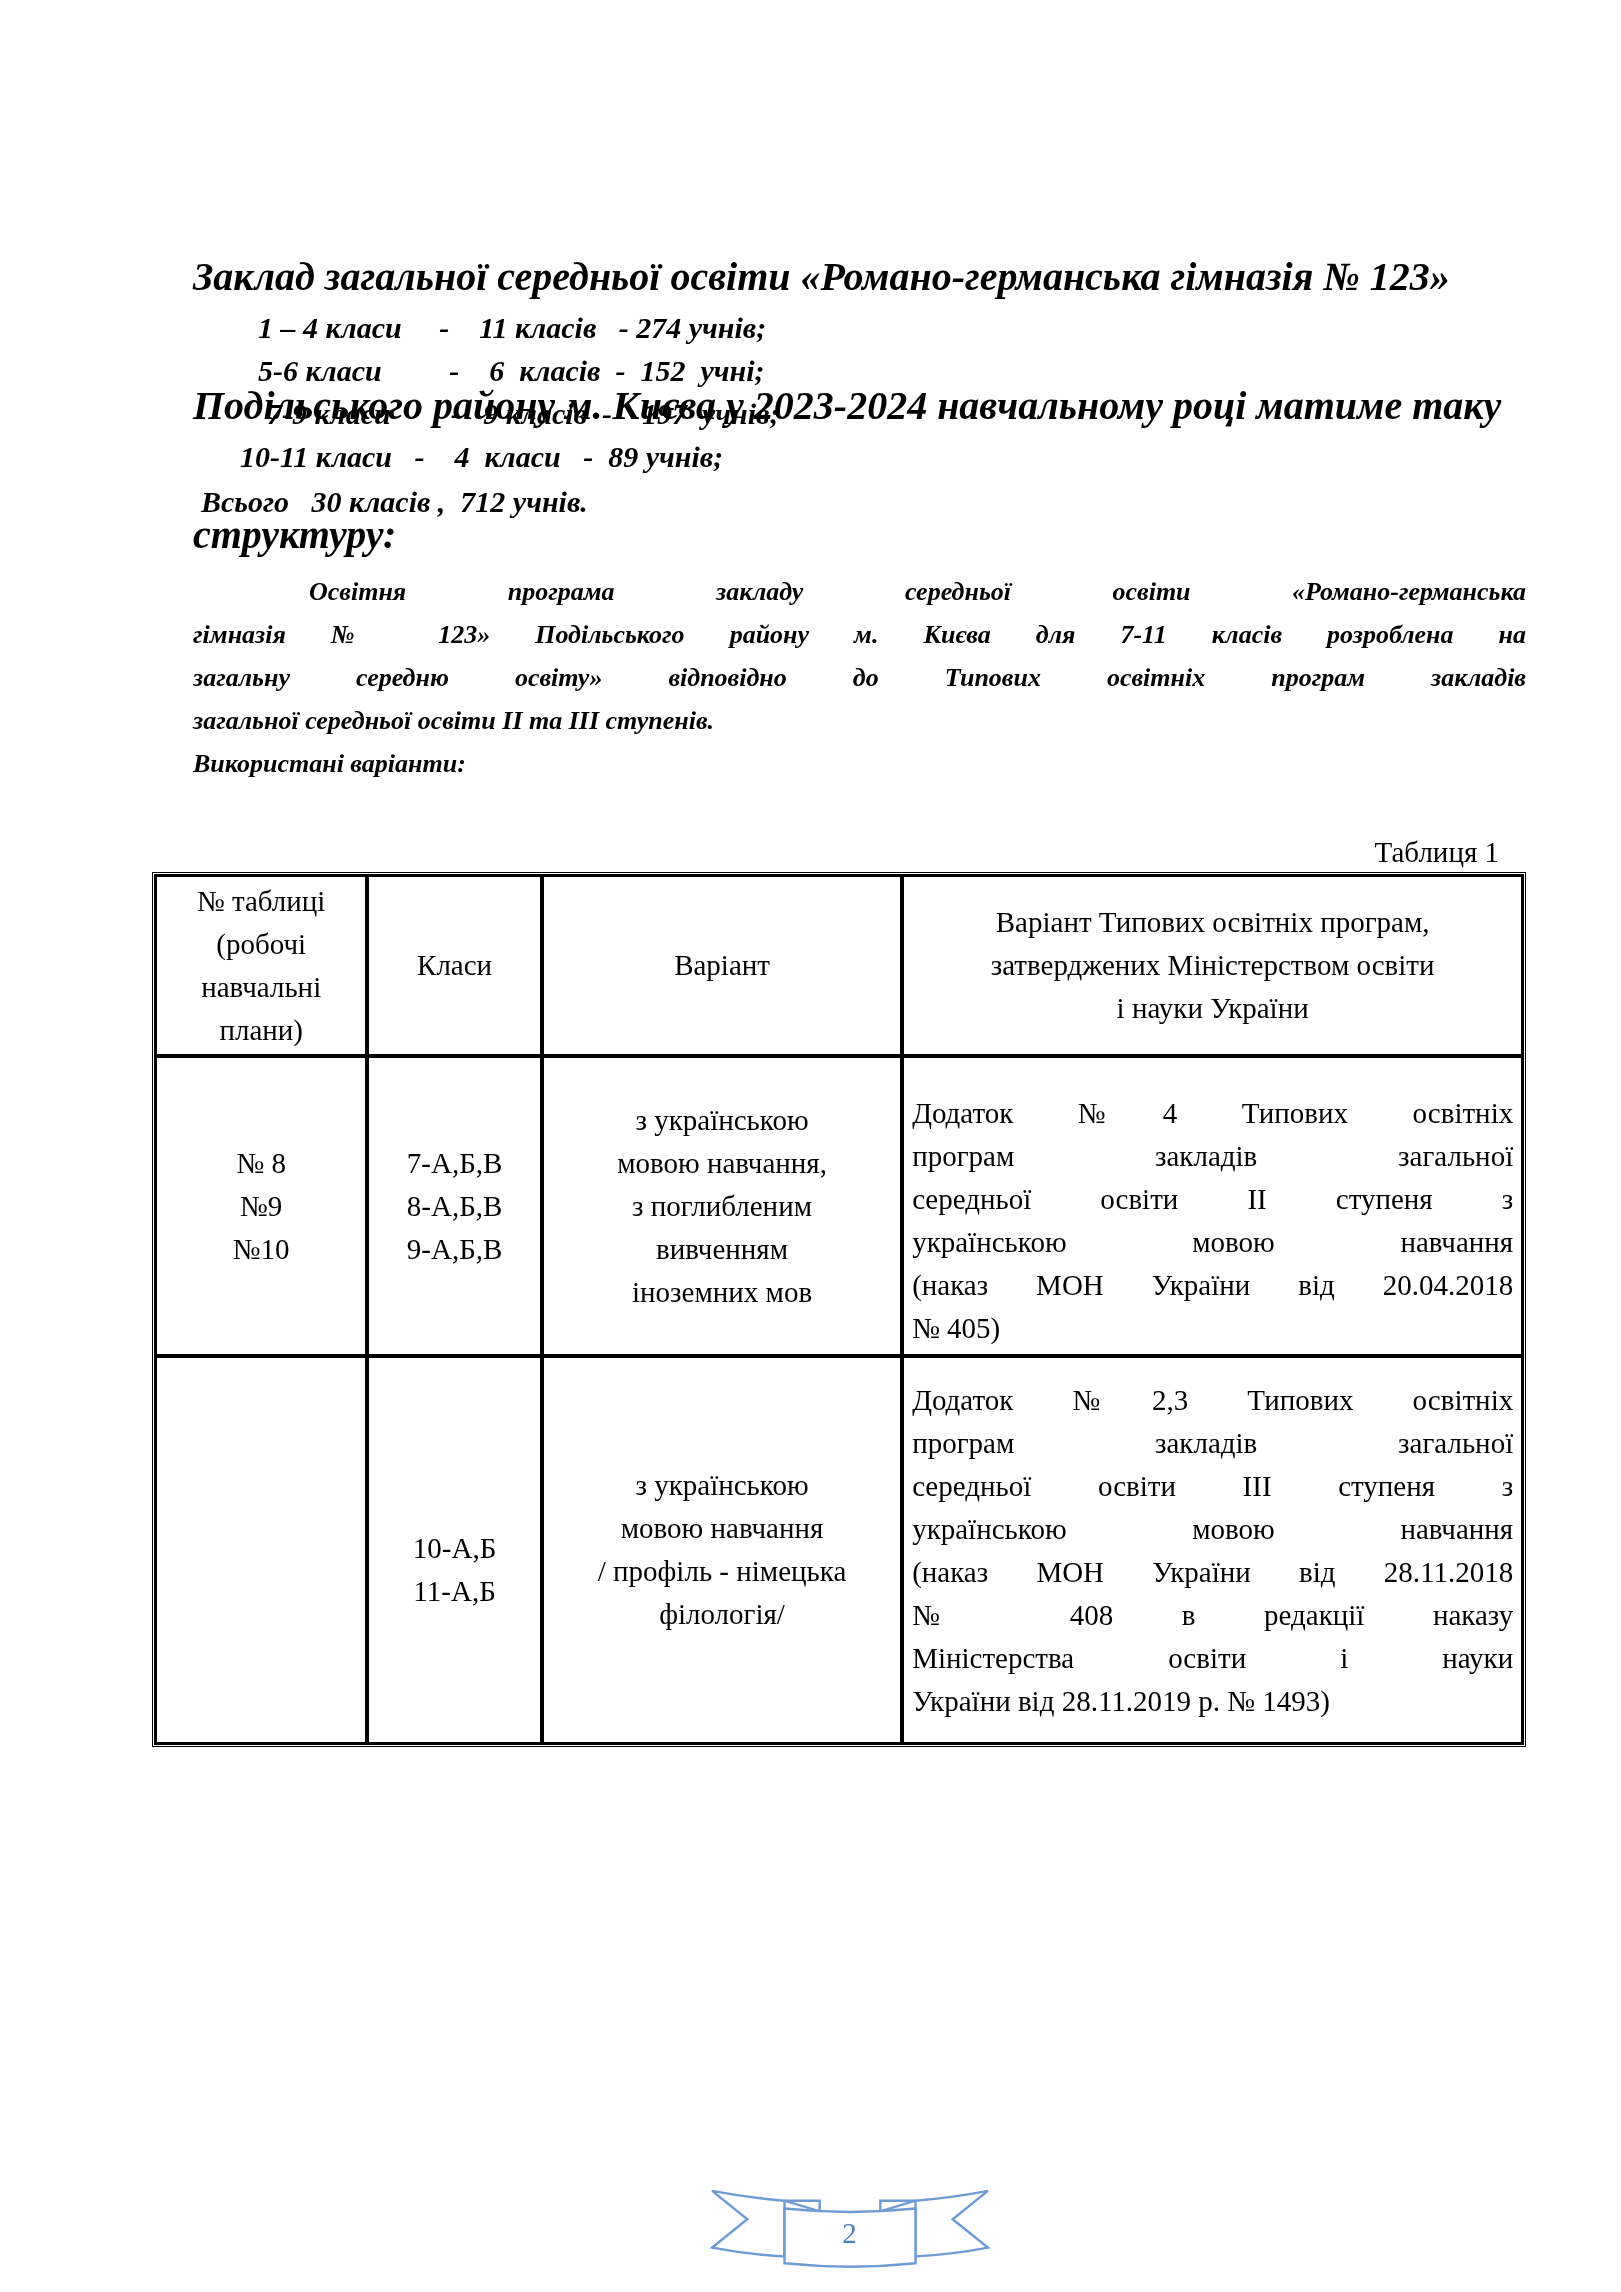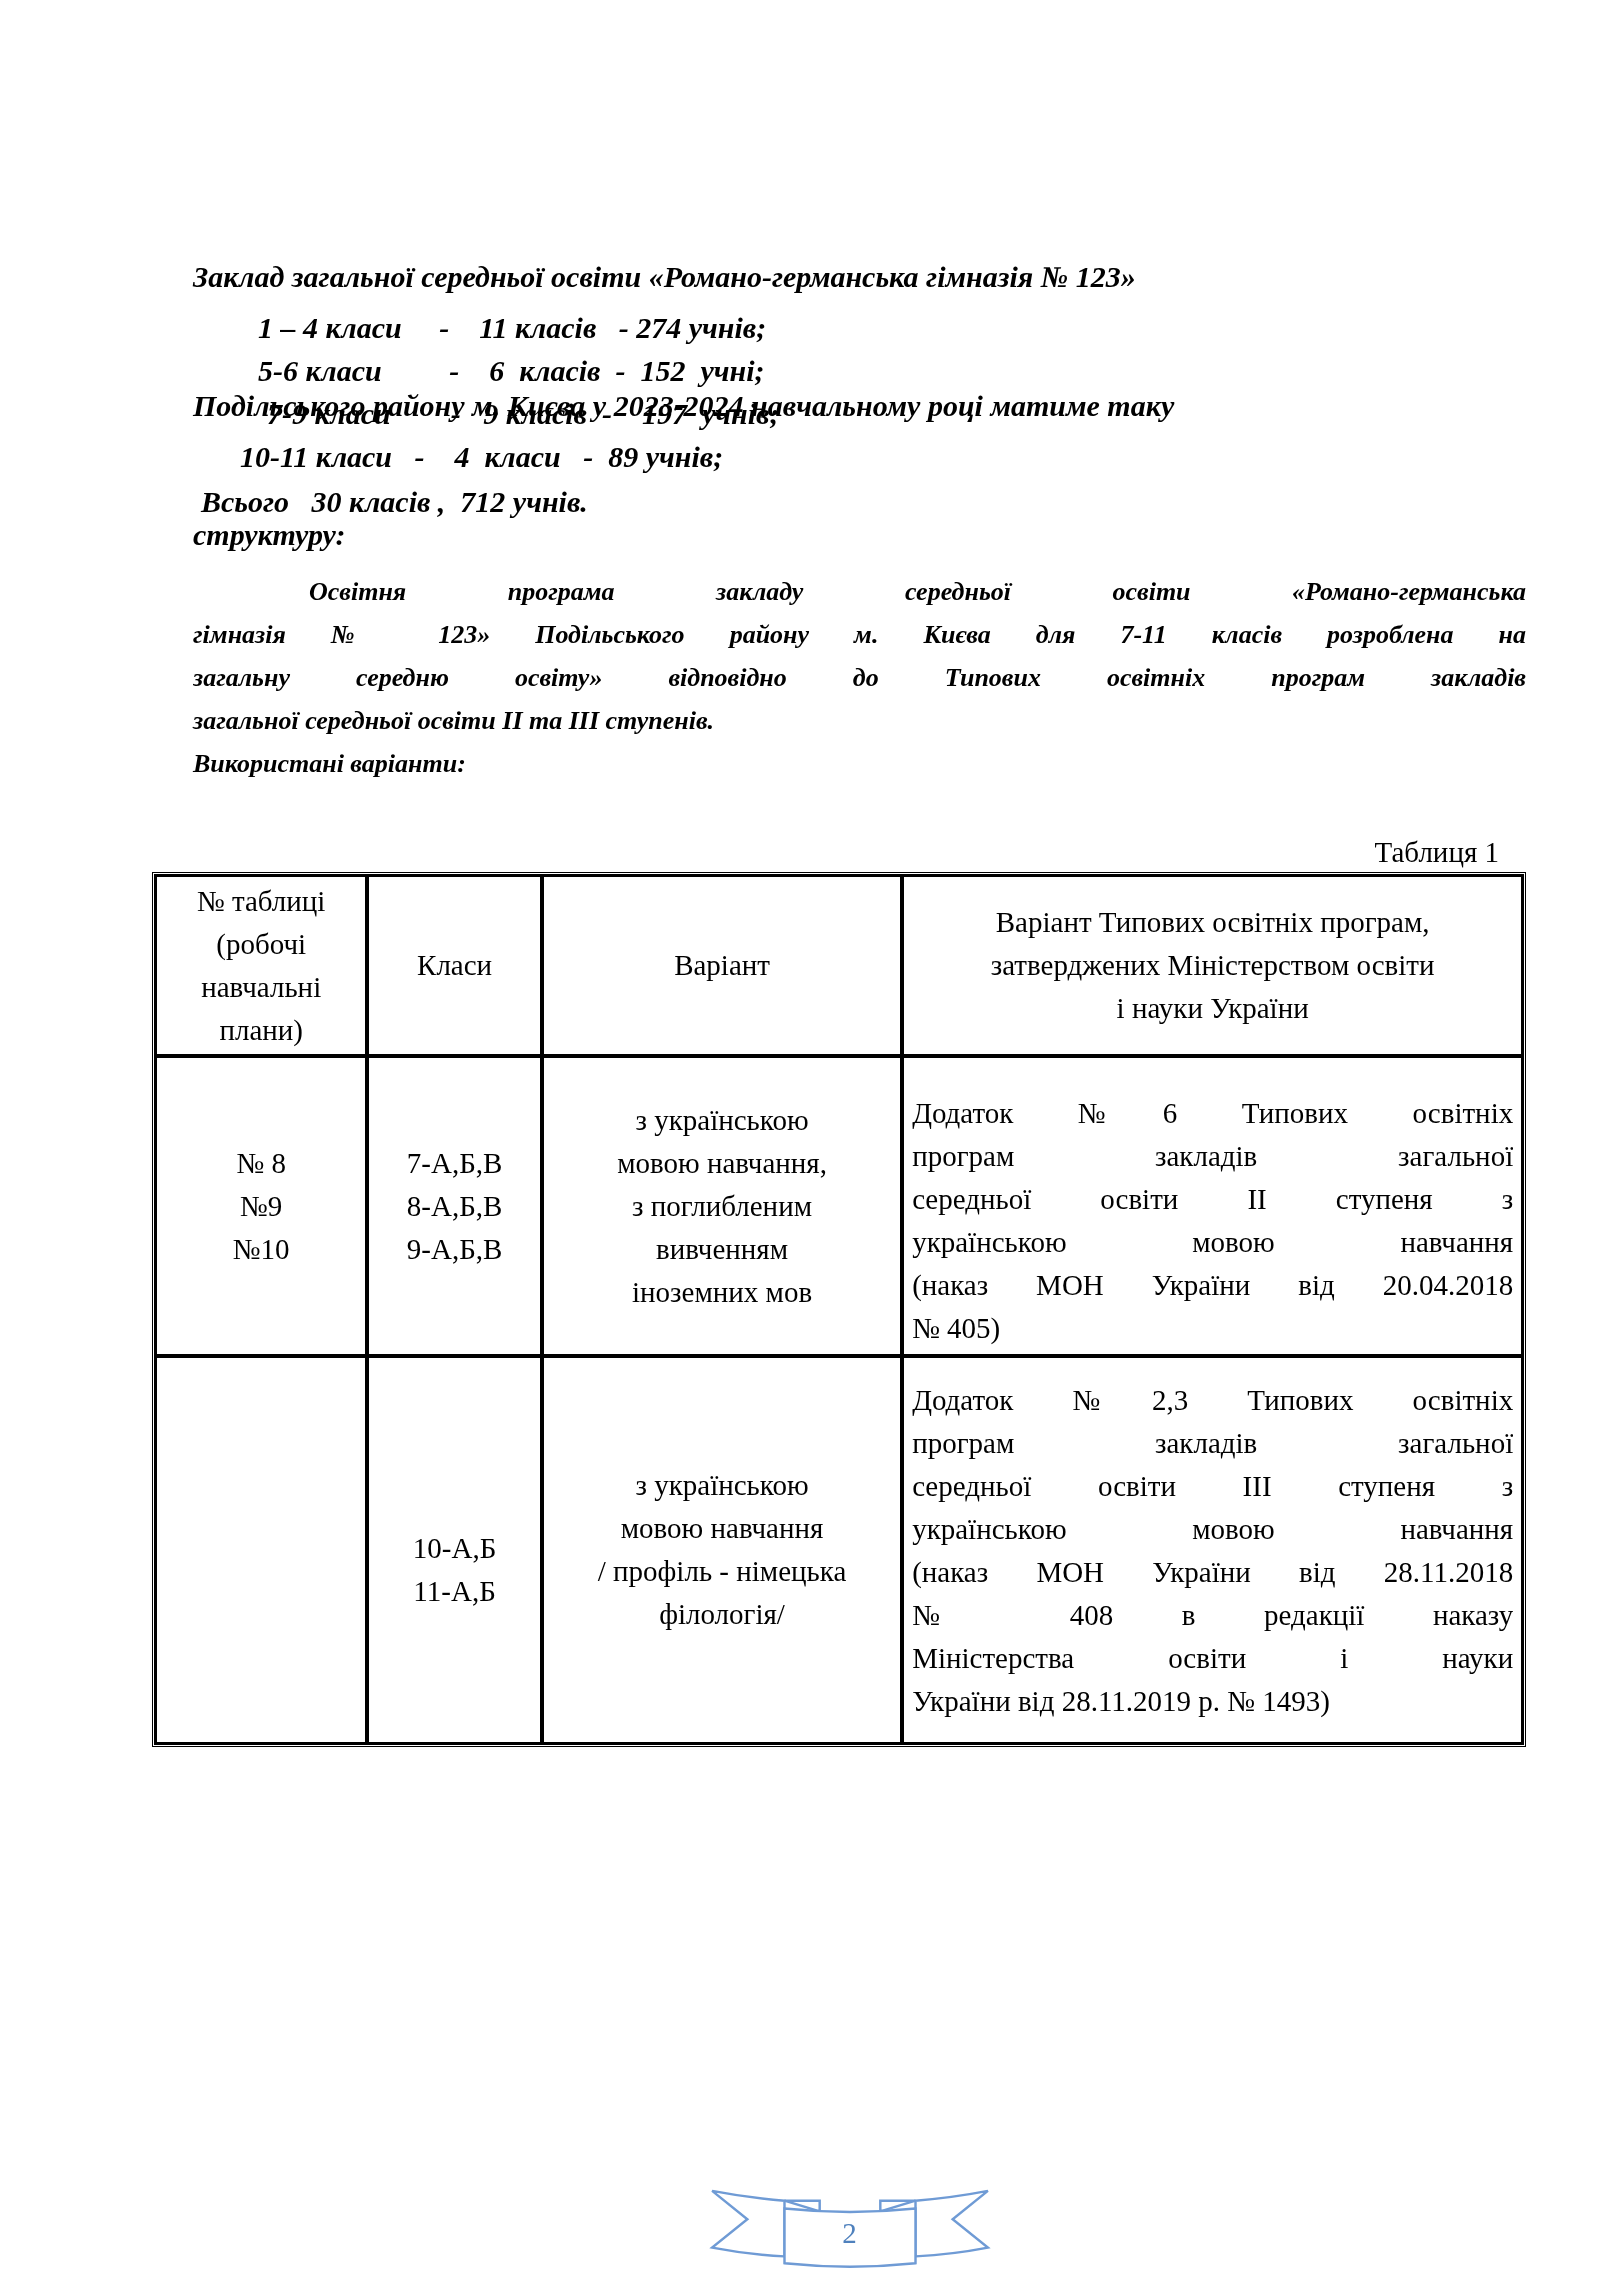--- a/index.html
+++ b/index.html
@@ -1,18 +1,18 @@
 <!DOCTYPE html>
 <html><head>
 <meta charset="utf-8">
 <style>
   html, body { margin:0; padding:0; background:#ffffff; }
   body { width:1621px; height:2293px; position:relative; overflow:hidden;
          font-family:"Liberation Serif", "DejaVu Serif", serif; color:#000; }
-  .bi { font-weight:bold; font-style:italic; font-size:30px; line-height:43px; position:absolute; white-space:pre; }
+  .bi { font-weight:bold; font-style:italic; font-size:40px; line-height:43px; position:absolute; white-space:pre; }
   .intro { left:193px; top:169px; width:1333px; }
   .intro .line { display:block; white-space:nowrap; }
   .struct-line { position:absolute; white-space:pre; font-weight:bold; font-style:italic; font-size:30px; line-height:43px; }
   .para { position:absolute; left:193px; top:570px; width:1333px; font-weight:bold; font-style:italic; font-size:26px; line-height:43px; }
   .para .jl { display:block; text-align:justify; text-align-last:justify; white-space:normal; height:43px; overflow:hidden; }
   .para .ll { display:block; white-space:nowrap; }
   .caption { position:absolute; right:122px; top:835px; font-size:29px; line-height:35px; }
 
   table.main { position:absolute; left:152px; top:872px; width:1374px; border-collapse:separate; border-spacing:0;
                border:3.9px double #000; font-size:29px; line-height:43px; }
@@ -88,21 +88,21 @@
       <span>9-А,Б,В</span>
     </td>
     <td class="cell-lines top">
       <span>з українською</span>
       <span>мовою навчання,</span>
       <span>з поглибленим</span>
       <span>вивченням</span>
       <span>іноземних мов</span>
     </td>
     <td class="just" style="vertical-align:bottom; padding-bottom:3.9px;">
-      <span class="jl">Додаток  №6  Типових  освітніх</span>
+      <span class="jl">Додаток  №4  Типових  освітніх</span>
       <span class="jl">програм   закладів   загальної</span>
       <span class="jl">середньої  освіти  ІІ  ступеня  з</span>
       <span class="jl">українською   мовою   навчання</span>
       <span class="jl">(наказ МОН України від 20.04.2018</span>
       <span class="ll">№ 405)</span>
     </td>
   </tr>
 
   <tr style="height:388px;">
     <td></td>

